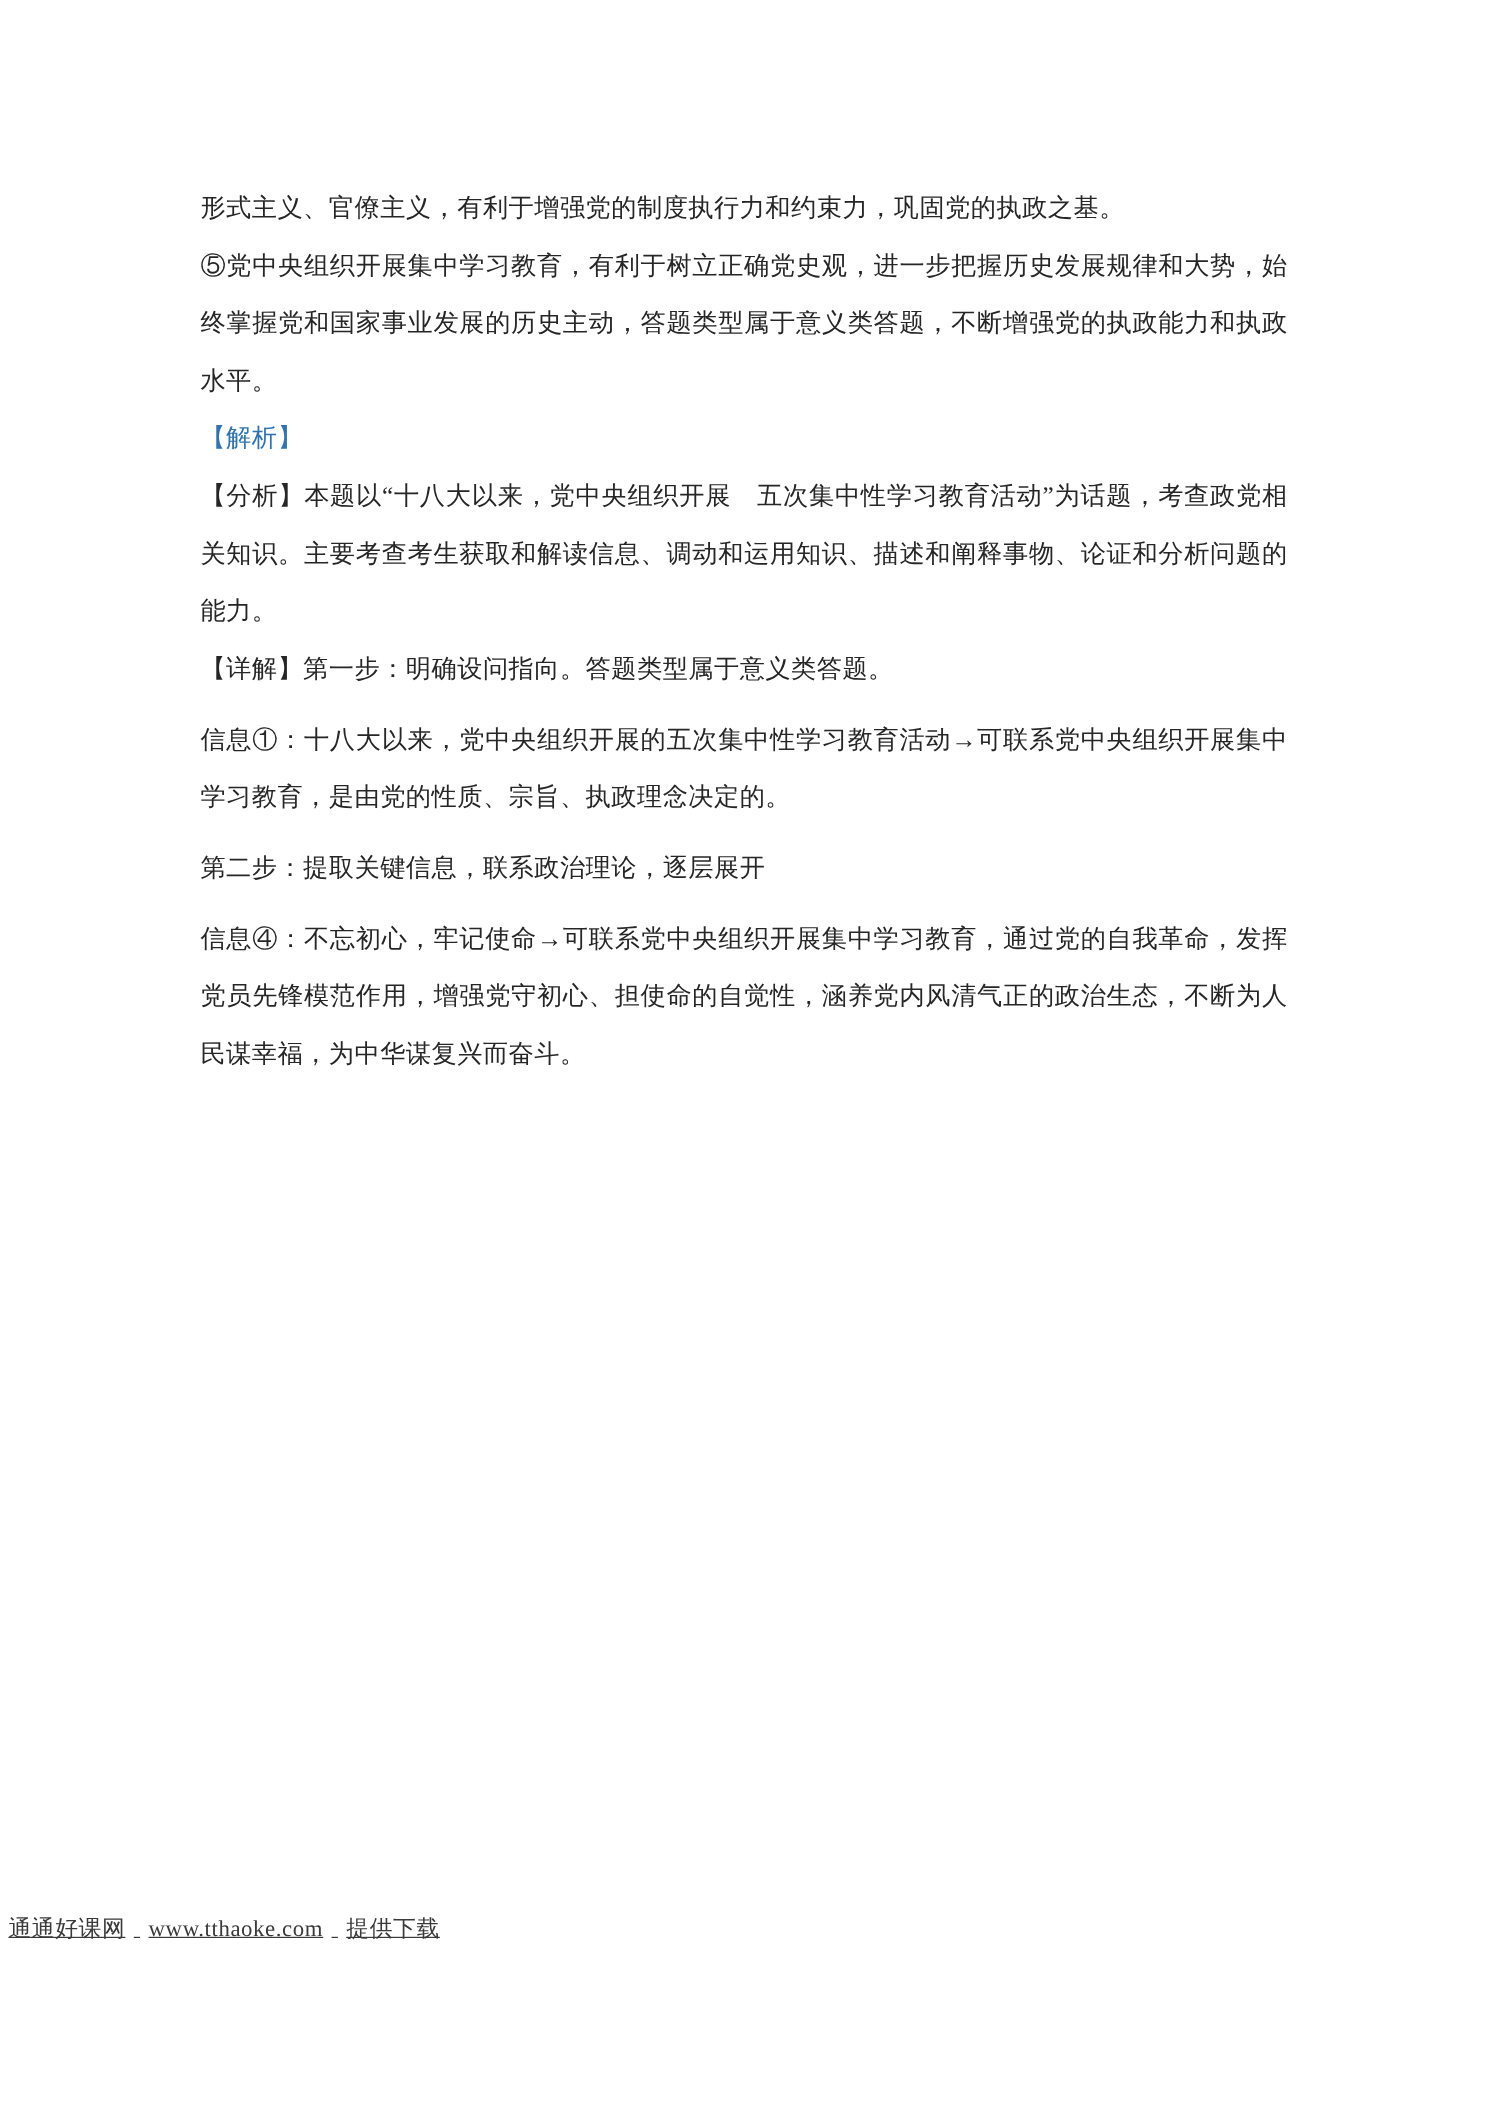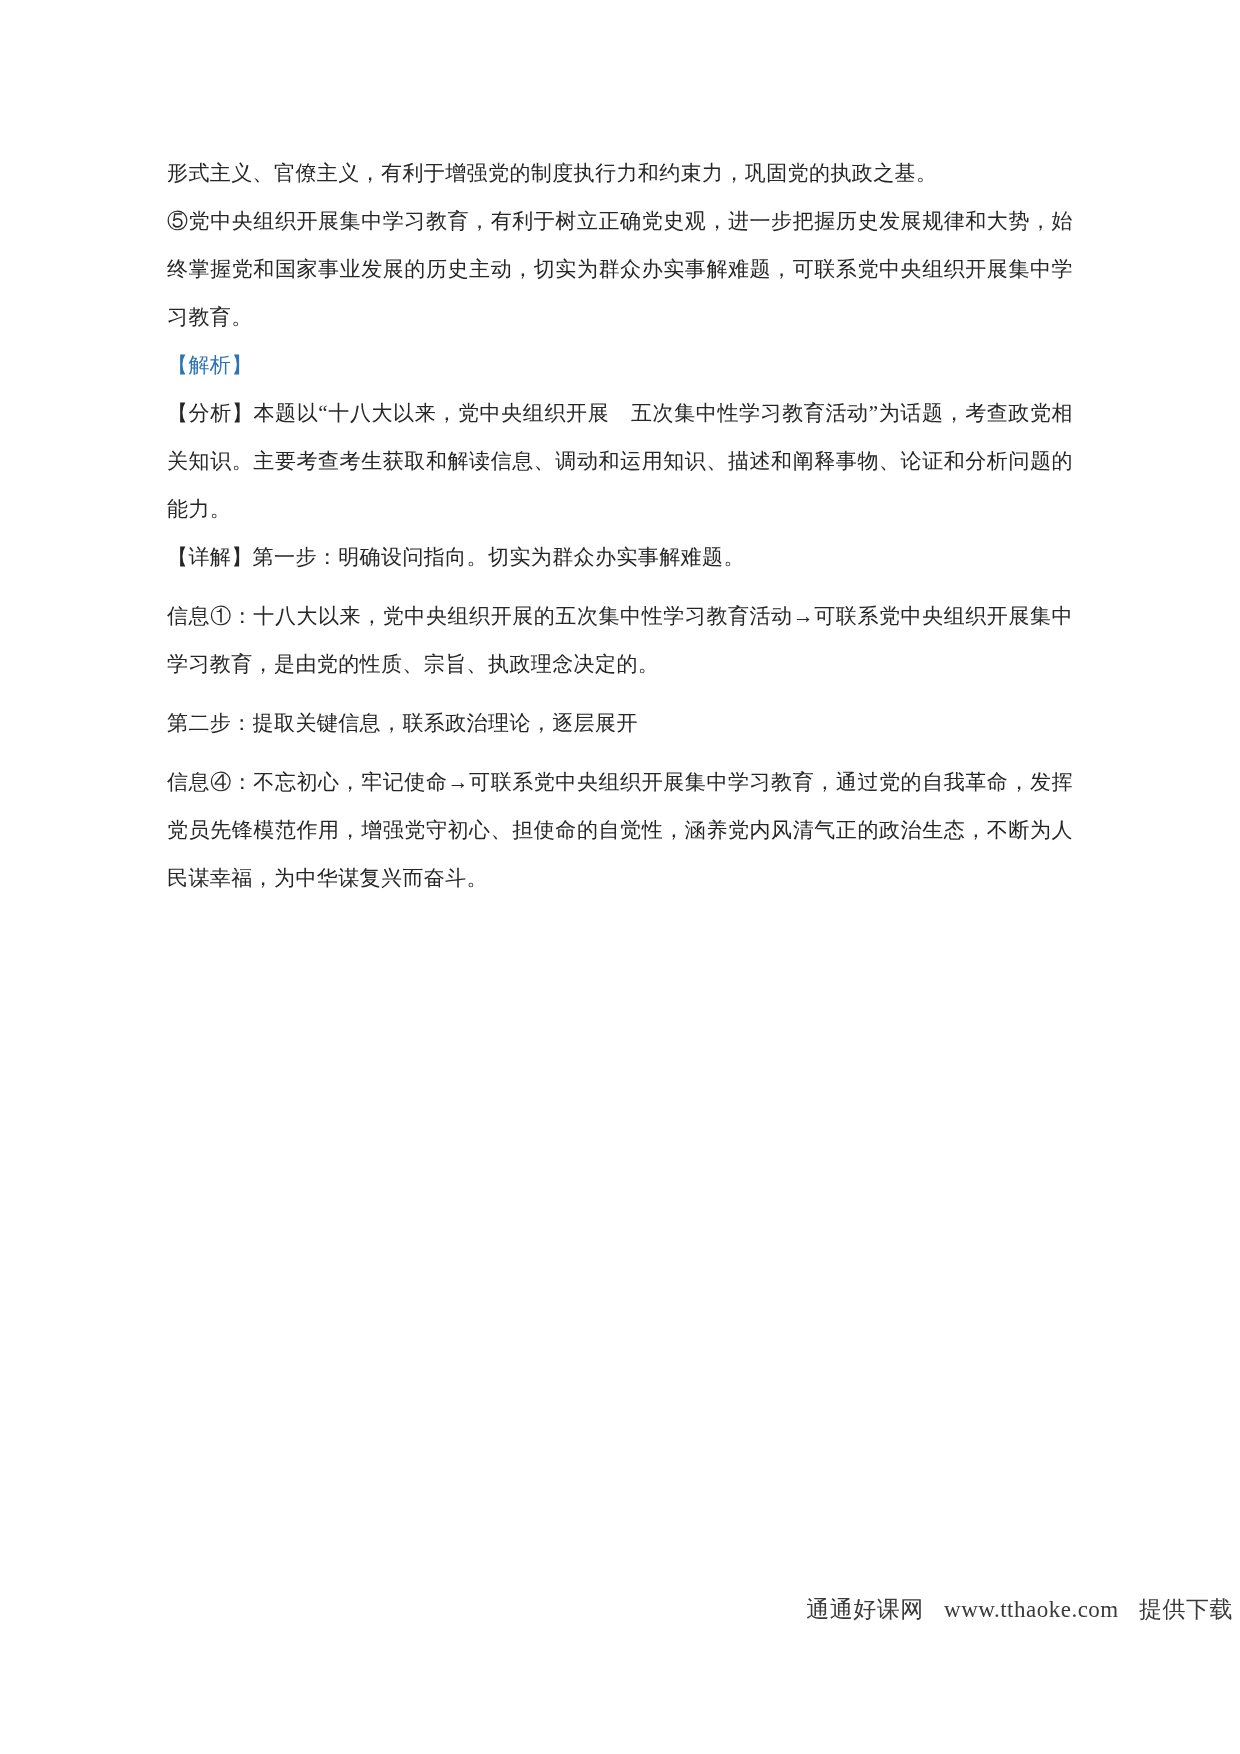--- a/index.html
+++ b/index.html
@@ -35,40 +35,41 @@
     margin-top: 11px;
   }
   .content p.blue {
     color: var(--accent-blue, #2e74b5);
   }
   .footer {
     position: absolute;
     left: 0;
     right: 0;
     top: 1594px;
-    text-align: right;
-    font-size: 23px;
+    text-align: left;
+    font-size: 19px;
     color: #3a3a3a;
     letter-spacing: 0.5px;
+    text-decoration: underline;
   }
   .footer span {
     margin: 0 7px;
   }
 </style>
 </head>
 <body>
 
 <div class="page" style="--text-color: #262626; --accent-blue: #2e74b5; background: rgb(255, 255, 255);">
 
   <main class="content">
     <p>形式主义、官僚主义，有利于增强党的制度执行力和约束力，巩固党的执政之基。</p>
-    <p>⑤党中央组织开展集中学习教育，有利于树立正确党史观，进一步把握历史发展规律和大势，始终掌握党和国家事业发展的历史主动，切实为群众办实事解难题，可联系党中央组织开展集中学习教育。</p>
+    <p>⑤党中央组织开展集中学习教育，有利于树立正确党史观，进一步把握历史发展规律和大势，始终掌握党和国家事业发展的历史主动，答题类型属于意义类答题，不断增强党的执政能力和执政水平。</p>
     <p class="blue">【解析】</p>
     <p>【分析】本题以“十八大以来，党中央组织开展　五次集中性学习教育活动”为话题，考查政党相关知识。主要考查考生获取和解读信息、调动和运用知识、描述和阐释事物、论证和分析问题的能力。</p>
-    <p>【详解】第一步：明确设问指向。切实为群众办实事解难题。</p>
+    <p>【详解】第一步：明确设问指向。答题类型属于意义类答题。</p>
     <p class="spaced">信息①：十八大以来，党中央组织开展的五次集中性学习教育活动→可联系党中央组织开展集中学习教育，是由党的性质、宗旨、执政理念决定的。</p>
     <p class="spaced">第二步：提取关键信息，联系政治理论，逐层展开</p>
     <p class="spaced">信息④：不忘初心，牢记使命→可联系党中央组织开展集中学习教育，通过党的自我革命，发挥党员先锋模范作用，增强党守初心、担使命的自觉性，涵养党内风清气正的政治生态，不断为人民谋幸福，为中华谋复兴而奋斗。</p>
   </main>
 
   <footer class="footer">
     <span>通通好课网</span>
     <span>www.tthaoke.com</span>
     <span>提供下载</span>
   </footer>

